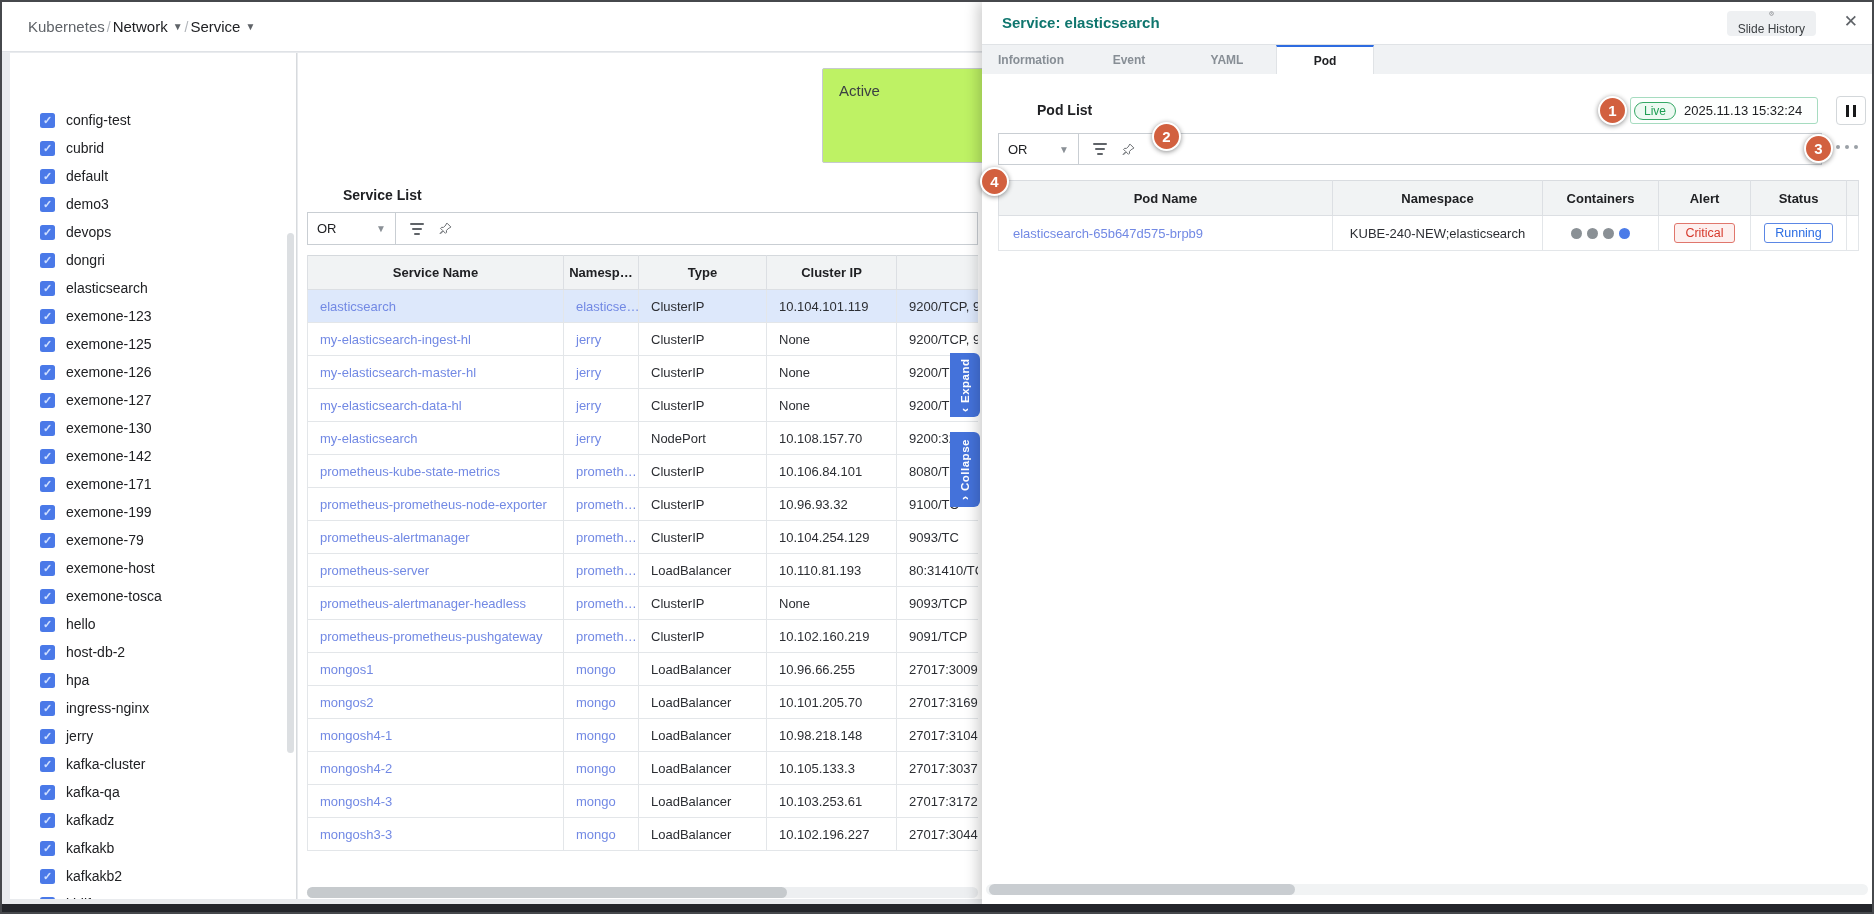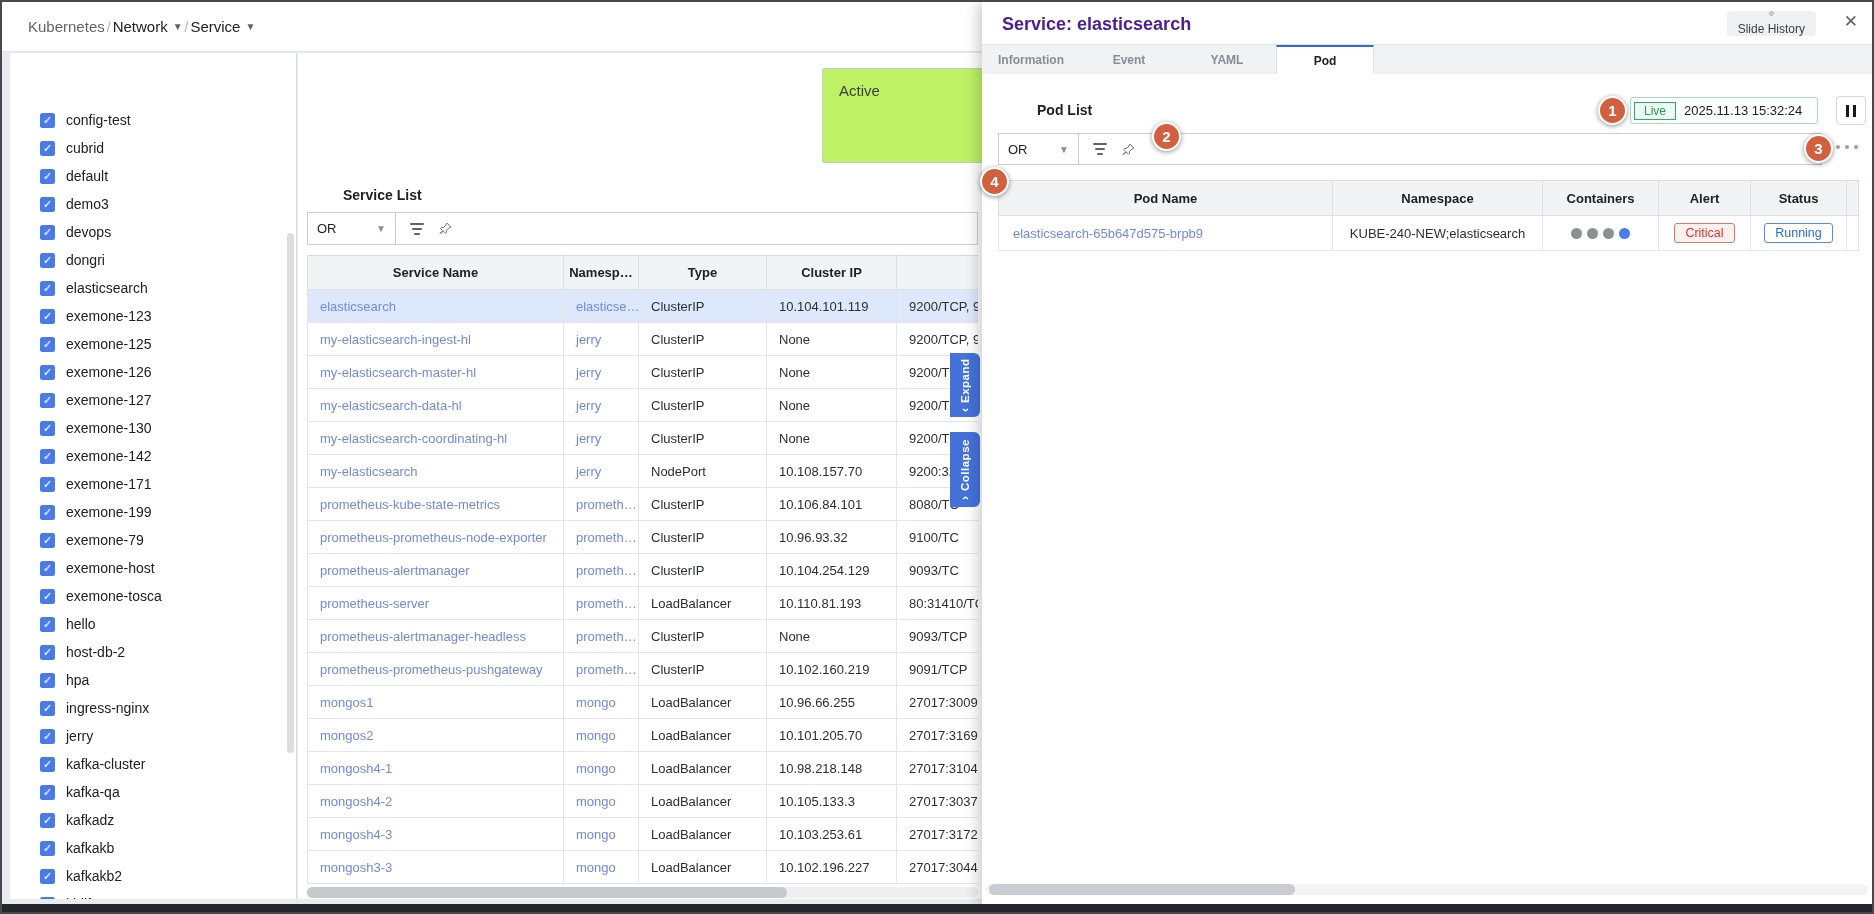--- a/index.html
+++ b/index.html
@@ -57,29 +57,29 @@
 
   
   .side-tab { width:30px; background:#4472da; color:#fff; border-radius:6px 0 0 6px; display:flex; align-items:center; justify-content:center; gap:4px; writing-mode:vertical-rl; transform:rotate(180deg); font-size:11.5px; font-weight:bold; cursor:pointer; z-index:5; letter-spacing:.5px; }
   .tab-expand { left:948px; top:351px; height:64px; }
   .tab-collapse { left:948px; top:430px; height:75px; }
   .side-tab .chev { font-size:12px; }
 
   
   .right-panel { left:980px; top:0; width:892px; height:904px; background:#fff; box-shadow:-5px 0 12px rgba(0,0,0,.18); z-index:10; }
   .panel-header { position:relative; height:43px; border-bottom:1px solid #e0e3e6; }
-  .panel-title { position:absolute; left:20px; top:12px; font-size:18px; font-weight:600; color:#4c1d95; }
+  .panel-title { position:absolute; left:20px; top:12px; font-size:15px; font-weight:600; color:#0f766e; }
   .slide-history { position:absolute; right:58px; top:9px; height:25px; background:#eef0f2; border-radius:4px; display:flex; align-items:center; gap:6px; padding:0 11px; font-size:12px; color:#3c4043; cursor:pointer;flex-direction:column; }
   .close-btn { position:absolute; right:16px; top:10px; font-size:17px; color:#5f6368; cursor:pointer; line-height:1.2; }
   .panel-tabbar { position:absolute; left:0; top:43px; width:100%; height:29px; background:#f0f2f4; display:flex; }
   .ptab { width:98px; height:29px; display:flex; align-items:center; justify-content:center; font-size:12px; font-weight:bold; color:#878e95; cursor:pointer; }
   .ptab.active { background:#fff; color:#202124; border-top:2px solid #2e6be0; border-left:1px solid #e0e3e6; border-right:1px solid #e0e3e6; }
   .pod-title { left:19px; top:100px; }
   .live-box { left:648px; top:95px; width:188px; height:27px; border:1px solid #a6dcc0; border-radius:3px; background:#fdfffe; display:flex; align-items:center; }
-  .live-badge { margin:0 8px 0 3px; padding:1px 9px; border:1px solid #35a865; border-radius:0; color:#1f9e54; background:#edf9f2; font-size:12px; }
+  .live-badge { margin:0 8px 0 3px; padding:1px 9px; border:1px solid #35a865; border-radius:9px; color:#1f9e54; background:#edf9f2; font-size:12px; }
   .live-time { font-size:13px; color:#202124; }
   .pause-btn { left:854px; top:94px; width:30px; height:29px; border:1px solid #d3d7da; border-radius:4px; background:#fff; display:flex; align-items:center; justify-content:center; gap:4px; cursor:pointer; }
   .pause-btn i { display:block; width:3px; height:12px; background:#17181a; }
   .panel-toolbar { left:16px; top:131px; width:824px; height:32px; }
   .dots-menu { left:854px; top:143px; display:flex; gap:5px; cursor:pointer; }
   .dots-menu i { width:4px; height:4px; border-radius:50%; background:#9aa0a6; display:block; }
 
   .pod-table-wrap { left:16px; top:178px; width:860px; }
   .pod-table { width:860px; border:1px solid #d9dce0; }
   .pod-table th { height:35px; }
@@ -338,27 +338,20 @@
   </tr>
 
   <tr>
     <td><span class="lnk">my-elasticsearch-data-hl</span></td>
     <td><span class="lnk">jerry</span></td>
     <td>ClusterIP</td>
     <td>None</td>
     <td>9200/TC</td>
   </tr>
 
-  <tr>
-    <td><span class="lnk">my-elasticsearch-coordinating-hl</span></td>
-    <td><span class="lnk">jerry</span></td>
-    <td>ClusterIP</td>
-    <td>None</td>
-    <td>9200/T</td>
-  </tr>
 
   <tr>
     <td><span class="lnk">my-elasticsearch</span></td>
     <td><span class="lnk">jerry</span></td>
     <td>NodePort</td>
     <td>10.108.157.70</td>
     <td>9200:32</td>
   </tr>
 
   <tr>

